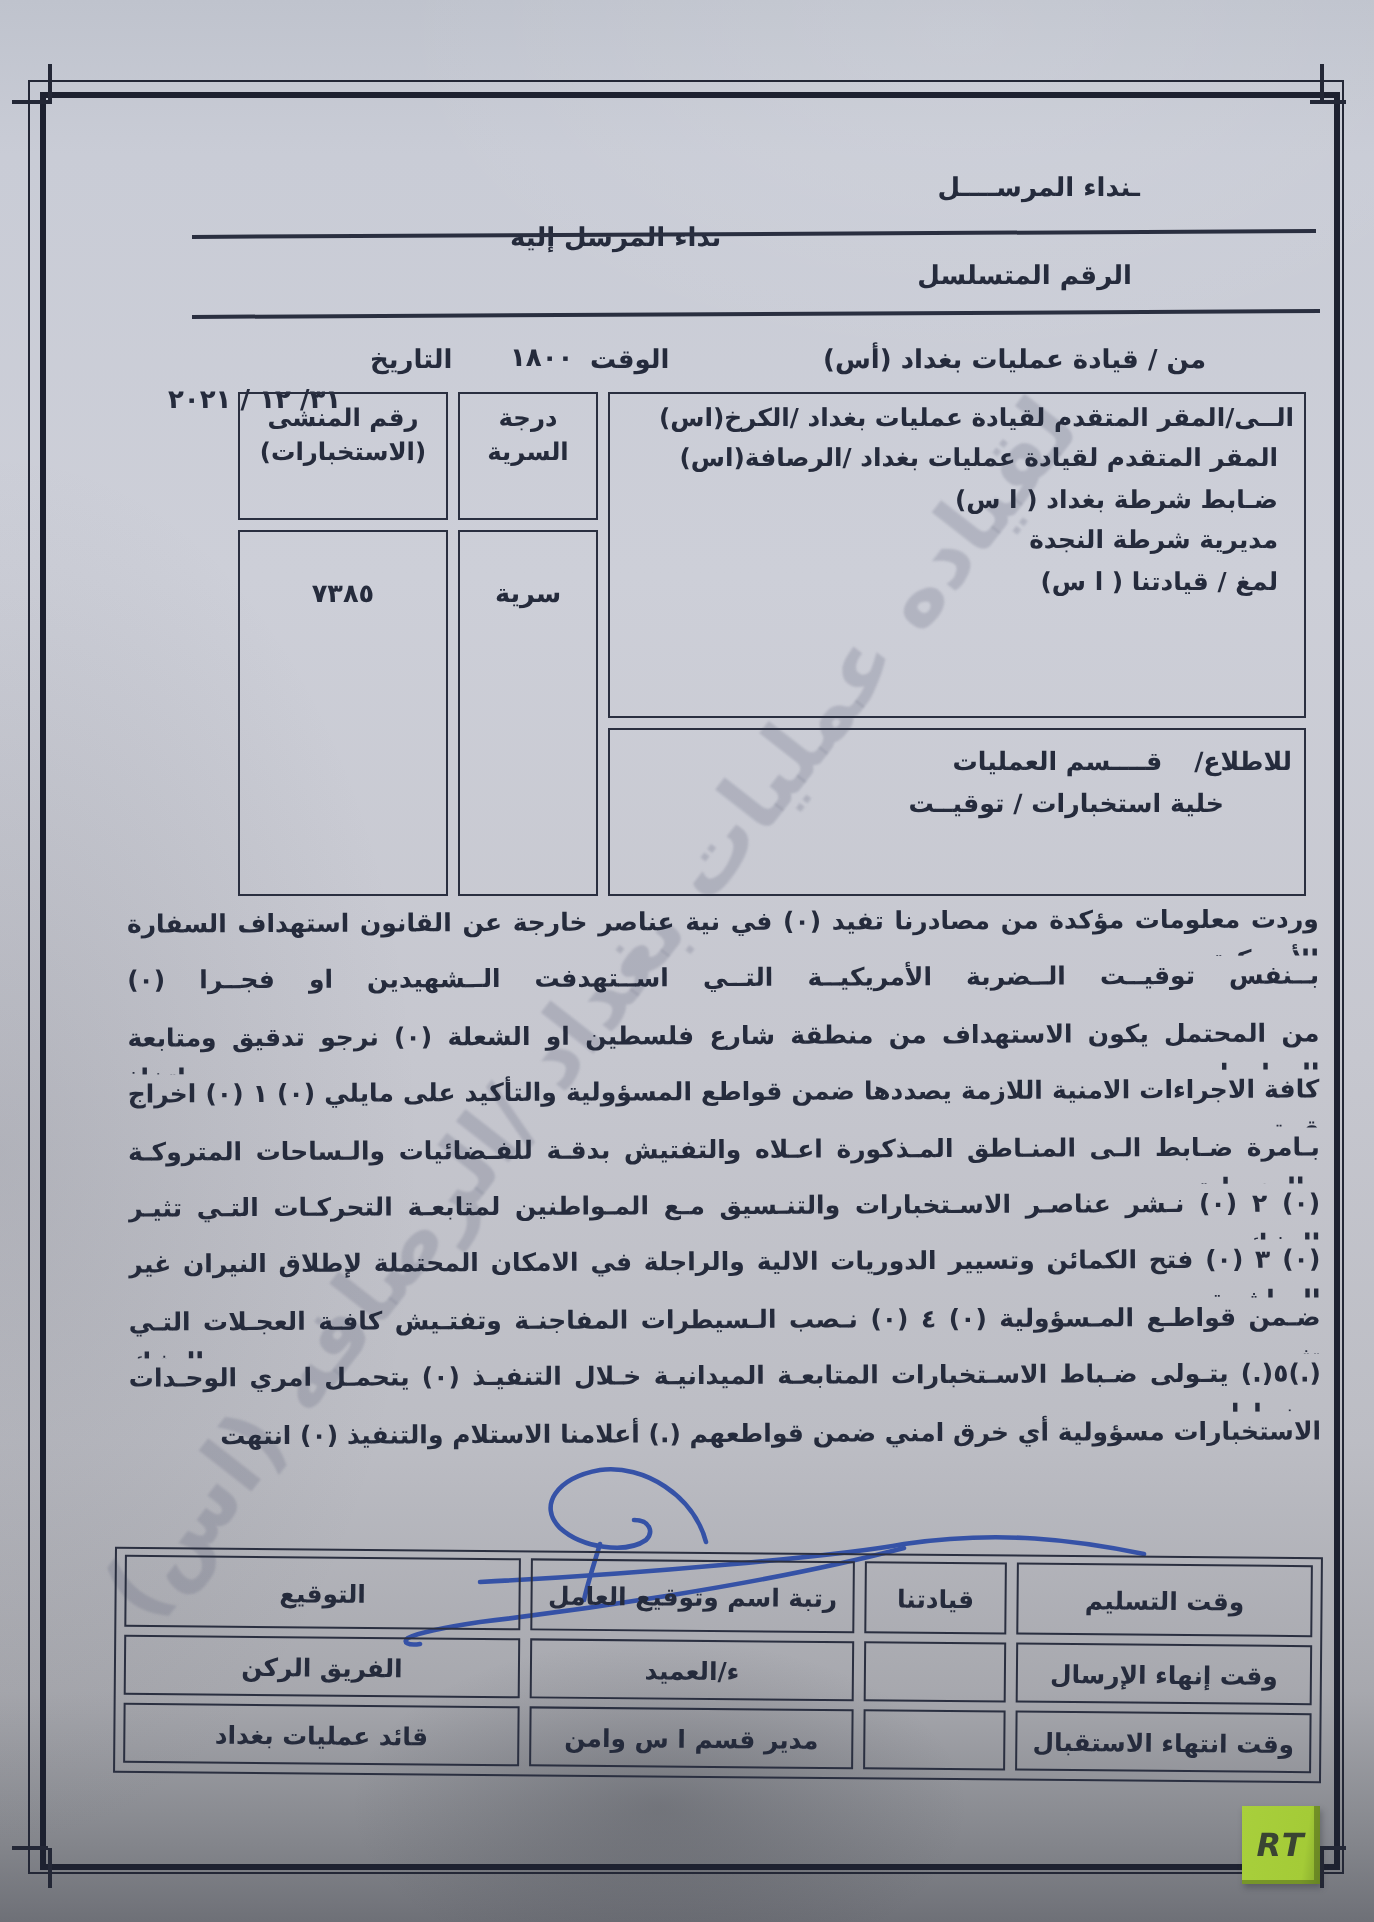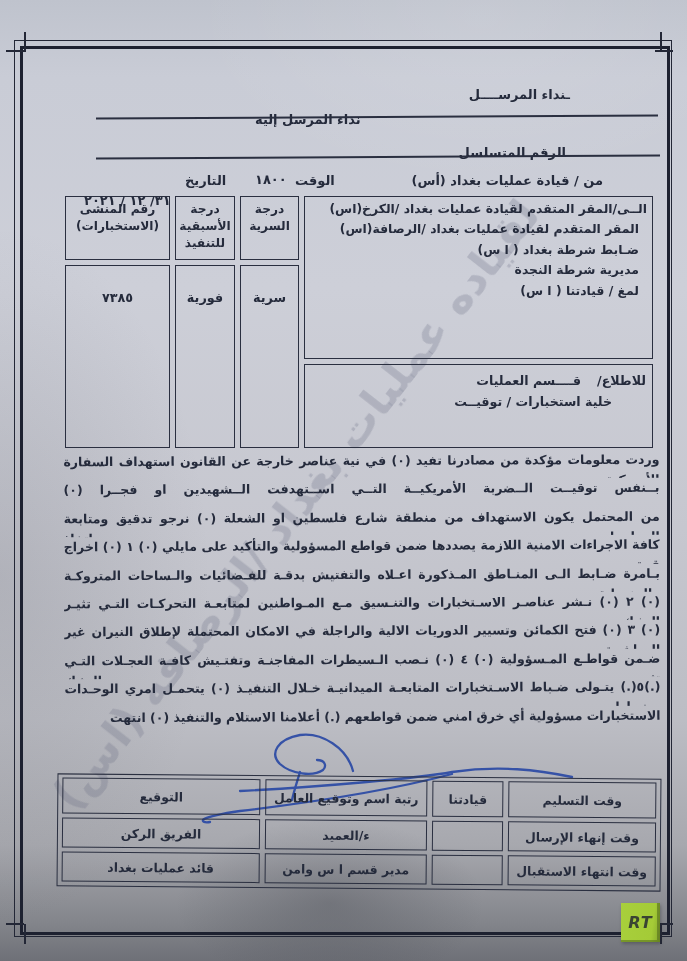--- a/index.html
+++ b/index.html
@@ -75,21 +75,21 @@
   <div class="tick" style="left:655px;top:50px;width:18px;height:1.5px;"></div>
   <div class="tick" style="left:660px;top:32px;width:1.5px;height:20px;"></div>
   <div class="tick" style="left:6px;top:923px;width:18px;height:1.5px;"></div>
   <div class="tick" style="left:24px;top:924px;width:1.5px;height:20px;"></div>
   <div class="tick" style="left:655px;top:923px;width:18px;height:1.5px;"></div>
   <div class="tick" style="left:660px;top:924px;width:1.5px;height:20px;"></div>
 
   <div class="t" style="top:87px;right:117px;">ـنداء المرســــل</div>
   <div class="t" style="top:88px;left:255px;margin-top:24px;">نداء المرسل إليه</div>
   <div class="rule" style="top:116px;left:96px;width:562px;transform:rotate(-.3deg);"></div>
-  <div class="t" style="top:131px;right:121px;margin-top:14px;">الرقم المتسلسل</div>
+  <div class="t" style="top:131px;right:121px;">الرقم المتسلسل</div>
   <div class="rule" style="top:156px;left:96px;width:564px;transform:rotate(-.3deg);"></div>
 
   <div class="t" style="top:173px;right:84px;">من / قيادة عمليات بغداد (أس)</div>
   <div class="t" style="top:173px;left:295px;">الوقت</div>
   <div class="t" style="top:172px;left:240px;margin-left:15px;">١٨٠٠</div>
   <div class="t" style="top:173px;left:185px;">التاريخ</div>
   <div class="t" style="top:171px;left:84px;margin-top:22px;">٣١/ ١٢ / ٢٠٢١</div>
 
   <div class="main-table">
     <div class="addr-col">
@@ -101,27 +101,23 @@
         <div class="ind">لمغ / قيادتنا  ( ا س)</div>
       </div>
       <div class="box info-box">
         <div class="info-row1">
           <span>للاطلاع/</span>
           <span>قــــسم العمليات</span>
         </div>
         <div class="info-row2">خلية استخبارات  /  توقيــت</div>
       </div>
     </div>
-    <div class="class-col" style="width:59px;">
+    <div class="class-col" style="width:70px;">
       <div class="box hdr-box">درجة السرية</div>
       <div class="box val-box">سرية</div>
-    </div>
-    <div class="class-col" style="width:60px;">
-      <div class="box hdr-box">درجة الأسبقية للتنفيذ</div>
-      <div class="box val-box">فورية</div>
     </div>
     <div class="class-col" style="width:105px;">
       <div class="box hdr-box" style="padding-left:6px;padding-right:6px;">رقم المنشى (الاستخبارات)</div>
       <div class="box val-box" style="letter-spacing:2px;">٧٣٨٥</div>
     </div>
   </div>
 
   <div class="body-text">
     <div class="bline">وردت معلومات مؤكدة من مصادرنا تفيد (٠) في نية عناصر خارجة عن القانون استهداف السفارة الأمريكية</div>
     <div class="bline">بــنفس توقيــت الــضربة الأمريكيــة التــي اســتهدفت الــشهيدين او فجــرا  (٠)</div>

